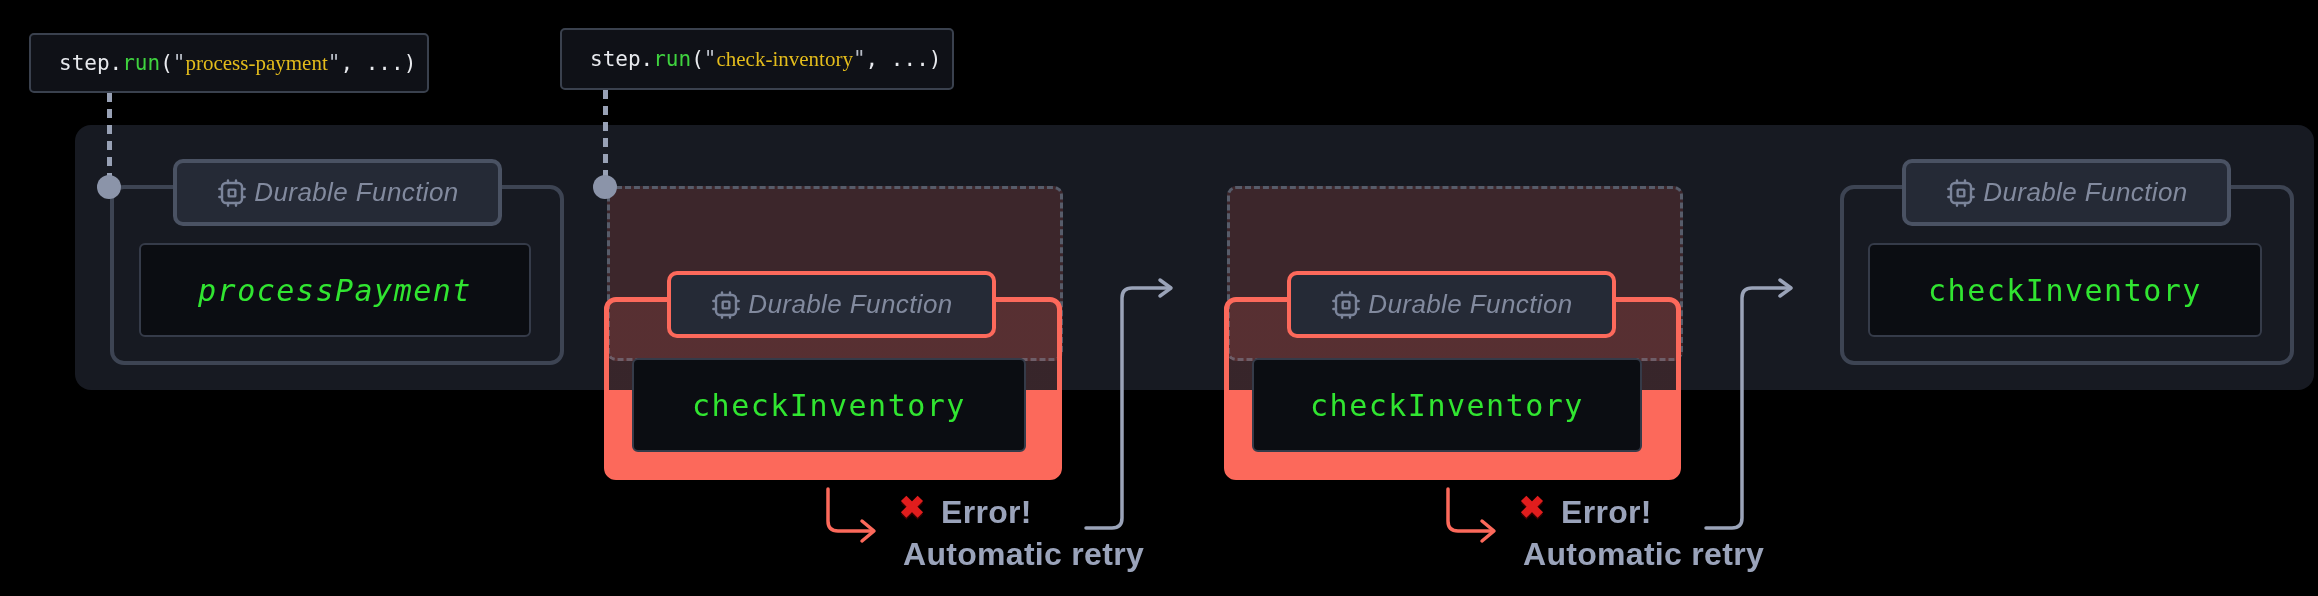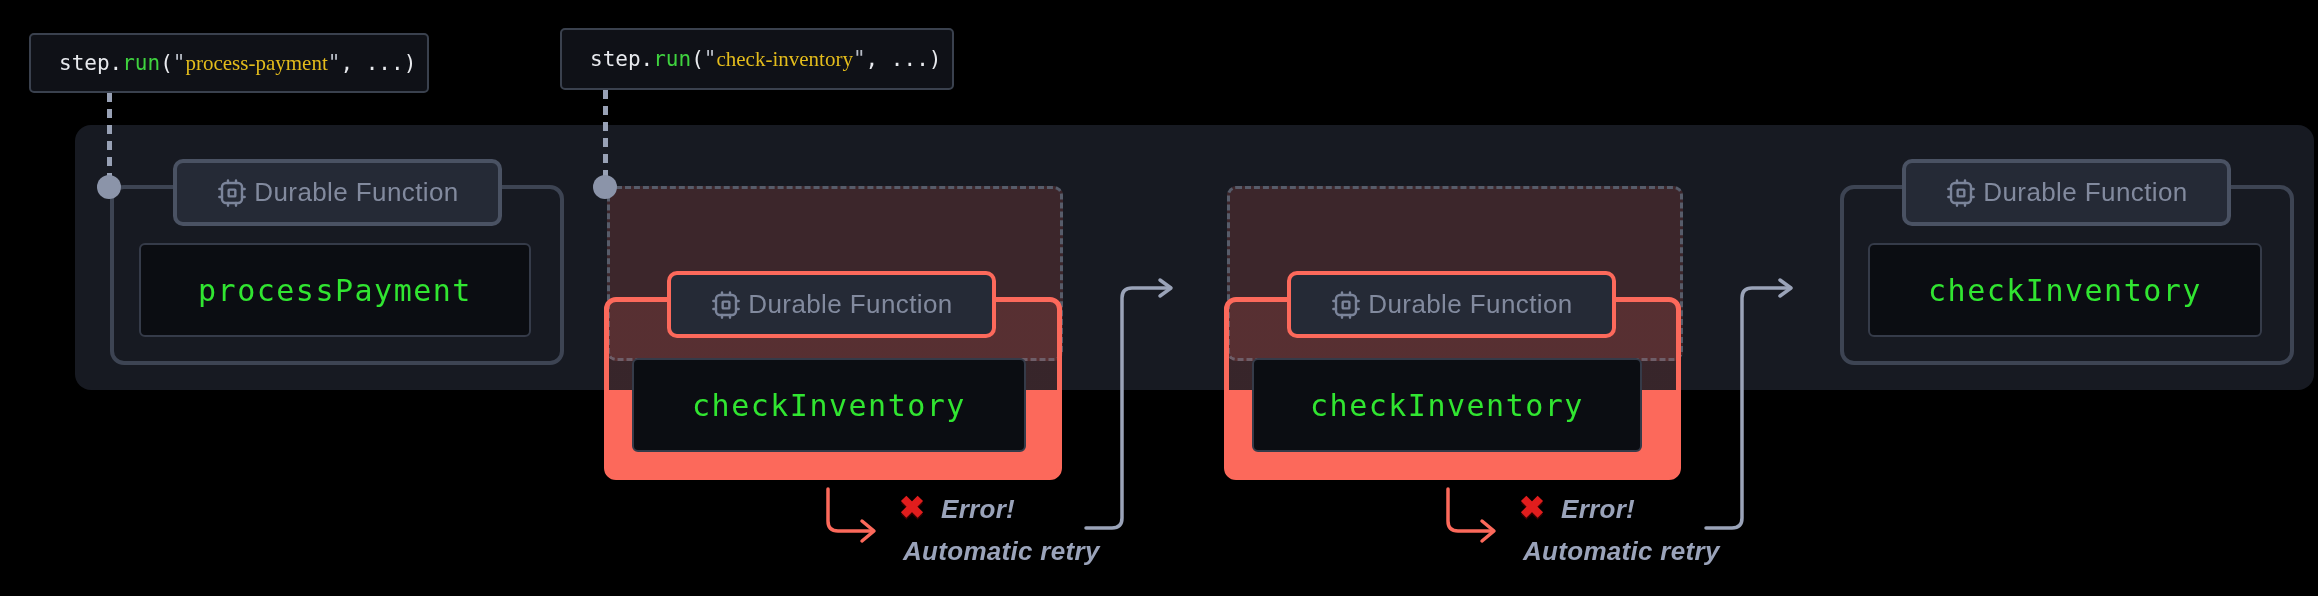--- a/index.html
+++ b/index.html
@@ -50,43 +50,43 @@
 
   
   .redbox{position:absolute;border:5px solid var(--salmon);border-radius:12px;z-index:3;
           background:linear-gradient(to bottom,rgba(252,105,92,0.14) 0px,rgba(252,105,92,0.14) 88px,var(--salmon) 88px);}
   #g2red{left:604px;top:297px;width:448px;height:173px;}
   #g3red{left:1224px;top:297px;width:447px;height:173px;}
 
   
   .badge{position:absolute;display:flex;align-items:center;justify-content:center;gap:6px;
          background:var(--badge-bg);border:4px solid var(--badge-border);border-radius:10px;
-         color:var(--badge-fg);font-size:26px;letter-spacing:.4px;z-index:6;}
+         color:var(--badge-fg);font-size:26px;letter-spacing:.4px;z-index:6;font-style:italic;}
   .badge .cpu{width:32px;height:32px;color:var(--icon-fg);flex:0 0 auto;}
   .badge.error{border-color:var(--salmon);}
   #g1b{left:173px;top:159px;width:321px;height:59px;}
   #g2badge{left:667px;top:271px;width:321px;height:59px;}
   #g3badge{left:1287px;top:271px;width:321px;height:59px;}
   #g4b{left:1902px;top:159px;width:321px;height:59px;}
 
   
   .fnbox{position:absolute;display:flex;align-items:center;justify-content:center;
          background:var(--box-bg);border:2px solid var(--box-border);border-radius:6px;z-index:5;
          font-family:"DejaVu Sans Mono",monospace;font-size:30px;letter-spacing:1.5px;
          color:var(--fn-green);}
-  #g1f{left:139px;top:243px;width:388px;height:90px;}
+  #g1f{left:139px;top:243px;width:388px;height:90px;font-style:italic;}
   #g2box{left:632px;top:358px;width:390px;height:90px;}
   #g3box{left:1252px;top:358px;width:386px;height:90px;}
   #g4f{left:1868px;top:243px;width:390px;height:90px;}
 
   
   .xmark{position:absolute;color:var(--error-x);font-size:31px;font-weight:bold;z-index:9;
          text-shadow:0 2px 0 rgba(120,0,0,.45);}
-  .annot{position:absolute;color:var(--annot-fg);font-size:26px;font-weight:bold;
-         letter-spacing:.3px;z-index:9;font-style:italic;}
+  .annot{position:absolute;color:var(--annot-fg);font-size:32px;font-weight:bold;
+         letter-spacing:.3px;z-index:9;}
   #x1{left:899px;top:489px;} #e1{left:941px;top:494px;} #r1{left:903px;top:536px;}
   #x2{left:1519px;top:489px;} #e2{left:1561px;top:494px;} #r2{left:1523px;top:536px;}
 
   #arrows{position:absolute;left:0;top:0;width:2318px;height:596px;z-index:7;pointer-events:none;}
   .a-salmon{stroke:var(--salmon);} .a-gray{stroke:var(--retry-arrow);}
   #arrows path{fill:none;stroke-width:3.5;stroke-linecap:round;stroke-linejoin:round;}
 </style>
 </head>
 <body>
 

